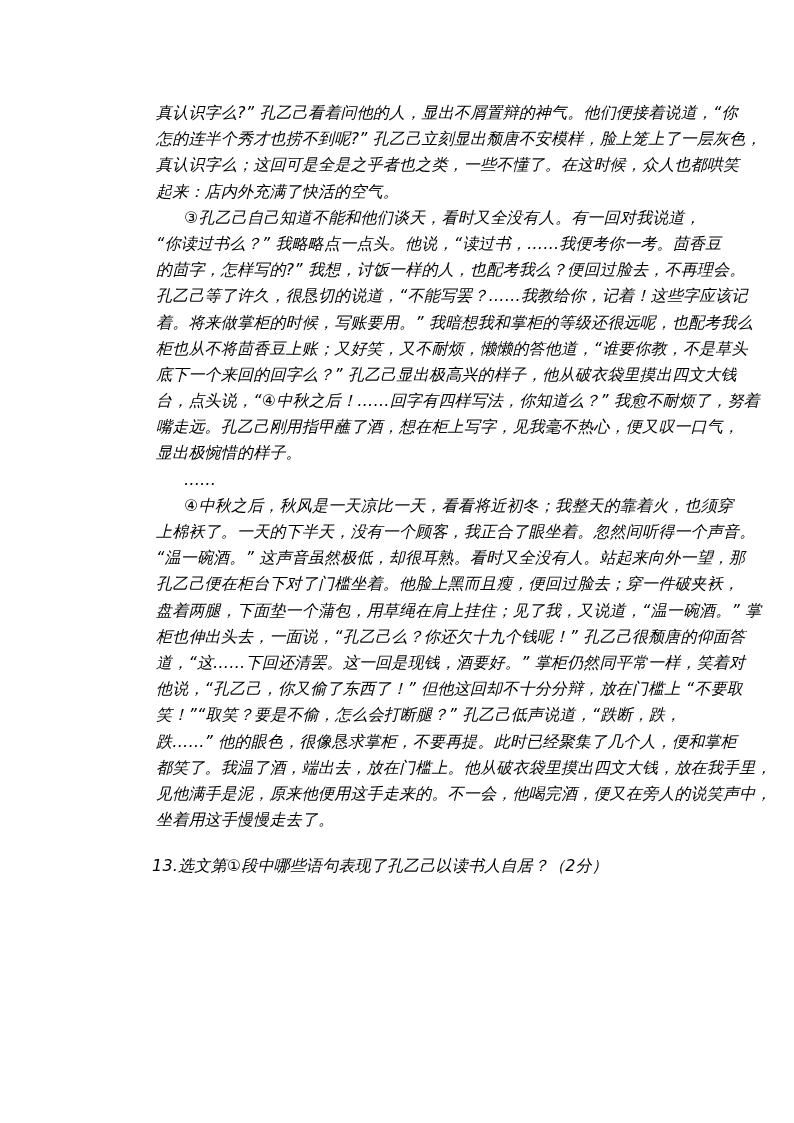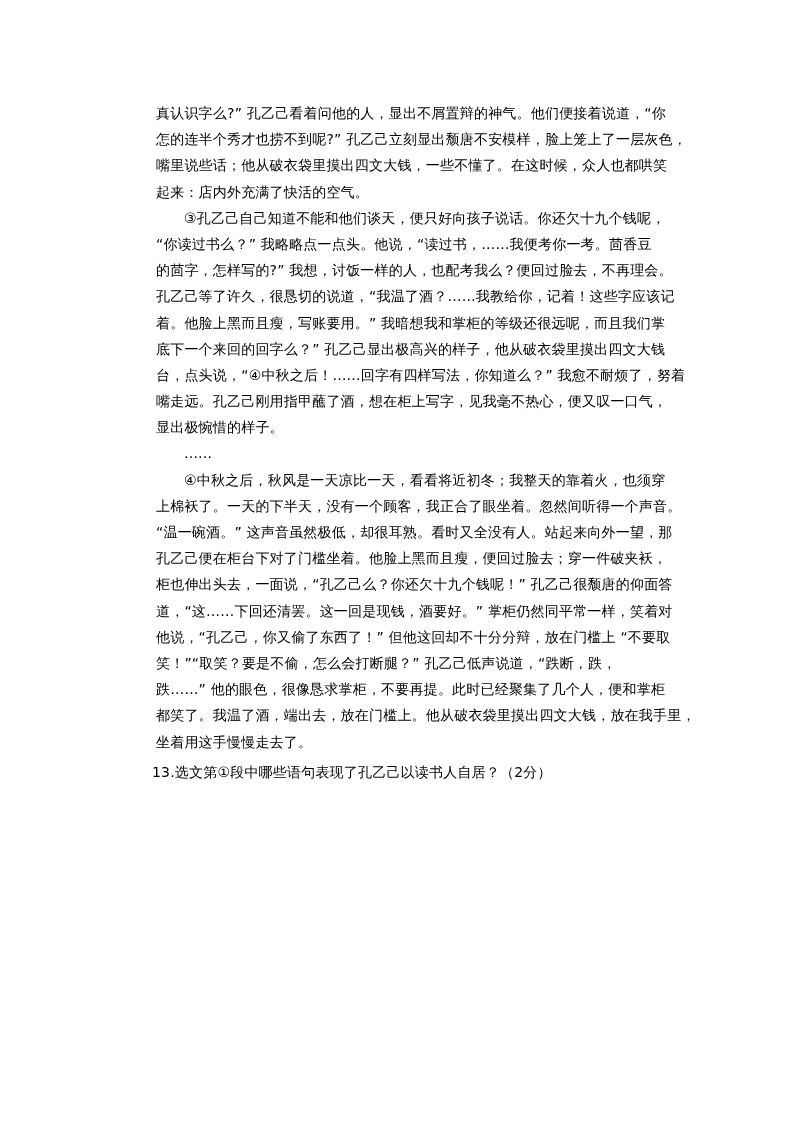--- a/index.html
+++ b/index.html
@@ -17,59 +17,63 @@
   }
   .page {
     position: absolute;
     left: 156px;
     top: 100px;
     width: 520px;
   }
   .line {
     height: 26.2px;
     line-height: 26.2px;
-    font-size: 14px;
+    font-size: 16px;
     white-space: nowrap;
     letter-spacing: 0.2px;
+    font-style: italic;
   }
   .indent {
     padding-left: 28px;
   }
   .ellipsis-line {
     padding-left: 28px;
     letter-spacing: 0;
   }
   .question {
-    margin-top: 4px;
+    margin-top: 20px;
     margin-left: -4px;
   }
 </style>
 </head>
 <body>
 
 <div class="page">
   <div class="line">真认识字么?” 孔乙己看着问他的人，显出不屑置辩的神气。他们便接着说道，“你</div>
   <div class="line">怎的连半个秀才也捞不到呢?” 孔乙己立刻显出颓唐不安模样，脸上笼上了一层灰色，</div>
-  <div class="line">嘴里说些话；他从破衣袋里摸出四文大钱，一些不懂了。在这时候，众人也都哄笑</div>
+  <div class="line">真认识字么；这回可是全是之乎者也之类，一些不懂了。在这时候，众人也都哄笑</div>
   <div class="line">起来：店内外充满了快活的空气。</div>
-  <div class="line indent">③孔乙己自己知道不能和他们谈天，便只好向孩子说话。你还欠十九个钱呢，</div>
+  <div class="line indent">③孔乙己自己知道不能和他们谈天，看时又全没有人。有一回对我说道，</div>
   <div class="line">“你读过书么？” 我略略点一点头。他说，“读过书，……我便考你一考。茴香豆</div>
   <div class="line">的茴字，怎样写的?” 我想，讨饭一样的人，也配考我么？便回过脸去，不再理会。</div>
-  <div class="line">孔乙己等了许久，很恳切的说道，“我温了酒？……我教给你，记着！这些字应该记</div>
-  <div class="line">着。他脸上黑而且瘦，写账要用。” 我暗想我和掌柜的等级还很远呢，而且我们掌</div>
+  <div class="line">孔乙己等了许久，很恳切的说道，“不能写罢？……我教给你，记着！这些字应该记</div>
+  <div class="line">着。将来做掌柜的时候，写账要用。” 我暗想我和掌柜的等级还很远呢，也配考我么</div>
+  <div class="line">柜也从不将茴香豆上账；又好笑，又不耐烦，懒懒的答他道，“谁要你教，不是草头</div>
   <div class="line">底下一个来回的回字么？” 孔乙己显出极高兴的样子，他从破衣袋里摸出四文大钱</div>
   <div class="line">台，点头说，“④中秋之后！……回字有四样写法，你知道么？” 我愈不耐烦了，努着</div>
   <div class="line">嘴走远。孔乙己刚用指甲蘸了酒，想在柜上写字，见我毫不热心，便又叹一口气，</div>
   <div class="line">显出极惋惜的样子。</div>
   <div class="line ellipsis-line">……</div>
   <div class="line indent">④中秋之后，秋风是一天凉比一天，看看将近初冬；我整天的靠着火，也须穿</div>
   <div class="line">上棉袄了。一天的下半天，没有一个顾客，我正合了眼坐着。忽然间听得一个声音。</div>
   <div class="line">“温一碗酒。” 这声音虽然极低，却很耳熟。看时又全没有人。站起来向外一望，那</div>
   <div class="line">孔乙己便在柜台下对了门槛坐着。他脸上黑而且瘦，便回过脸去；穿一件破夹袄，</div>
+  <div class="line">盘着两腿，下面垫一个蒲包，用草绳在肩上挂住；见了我，又说道，“温一碗酒。” 掌</div>
   <div class="line">柜也伸出头去，一面说，“孔乙己么？你还欠十九个钱呢！” 孔乙己很颓唐的仰面答</div>
   <div class="line">道，“这……下回还清罢。这一回是现钱，酒要好。” 掌柜仍然同平常一样，笑着对</div>
   <div class="line">他说，“孔乙己，你又偷了东西了！” 但他这回却不十分分辩，放在门槛上 “不要取</div>
   <div class="line">笑！”“取笑？要是不偷，怎么会打断腿？” 孔乙己低声说道，“跌断，跌，</div>
   <div class="line">跌……” 他的眼色，很像恳求掌柜，不要再提。此时已经聚集了几个人，便和掌柜</div>
   <div class="line">都笑了。我温了酒，端出去，放在门槛上。他从破衣袋里摸出四文大钱，放在我手里，</div>
+  <div class="line">见他满手是泥，原来他便用这手走来的。不一会，他喝完酒，便又在旁人的说笑声中，</div>
   <div class="line">坐着用这手慢慢走去了。</div>
   <div class="line question">13.选文第①段中哪些语句表现了孔乙己以读书人自居？（2分）</div>
 </div>
 
 </body></html>

